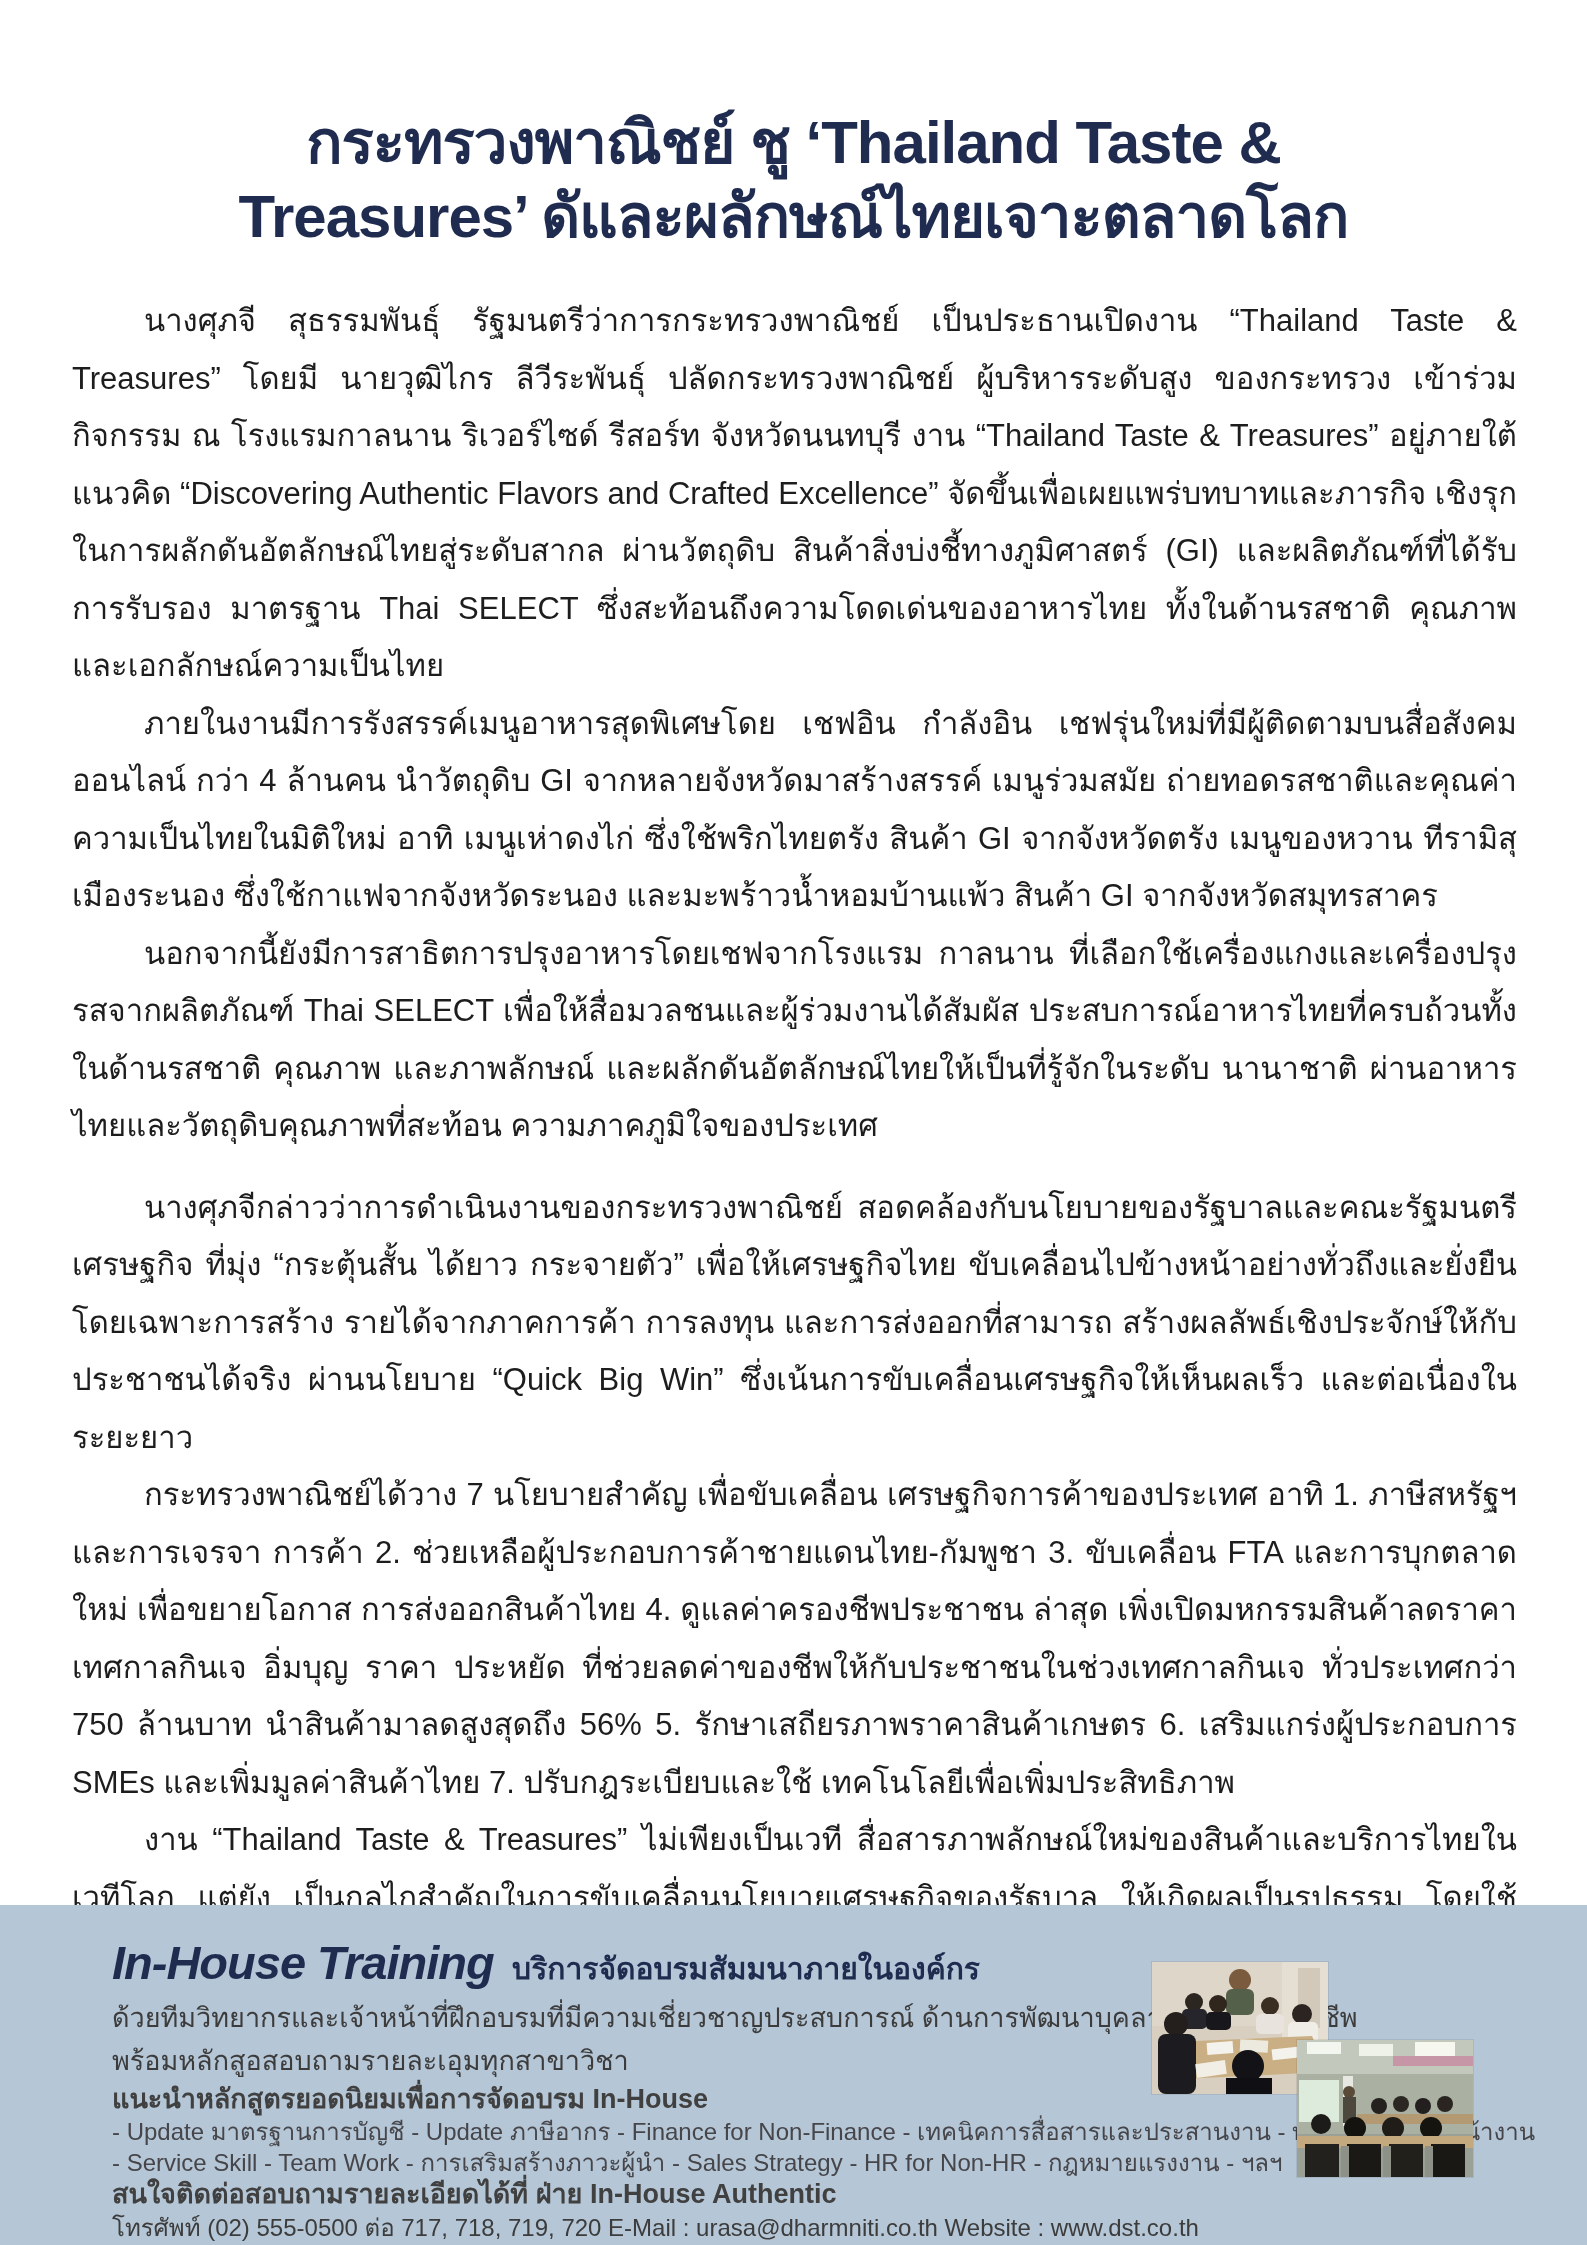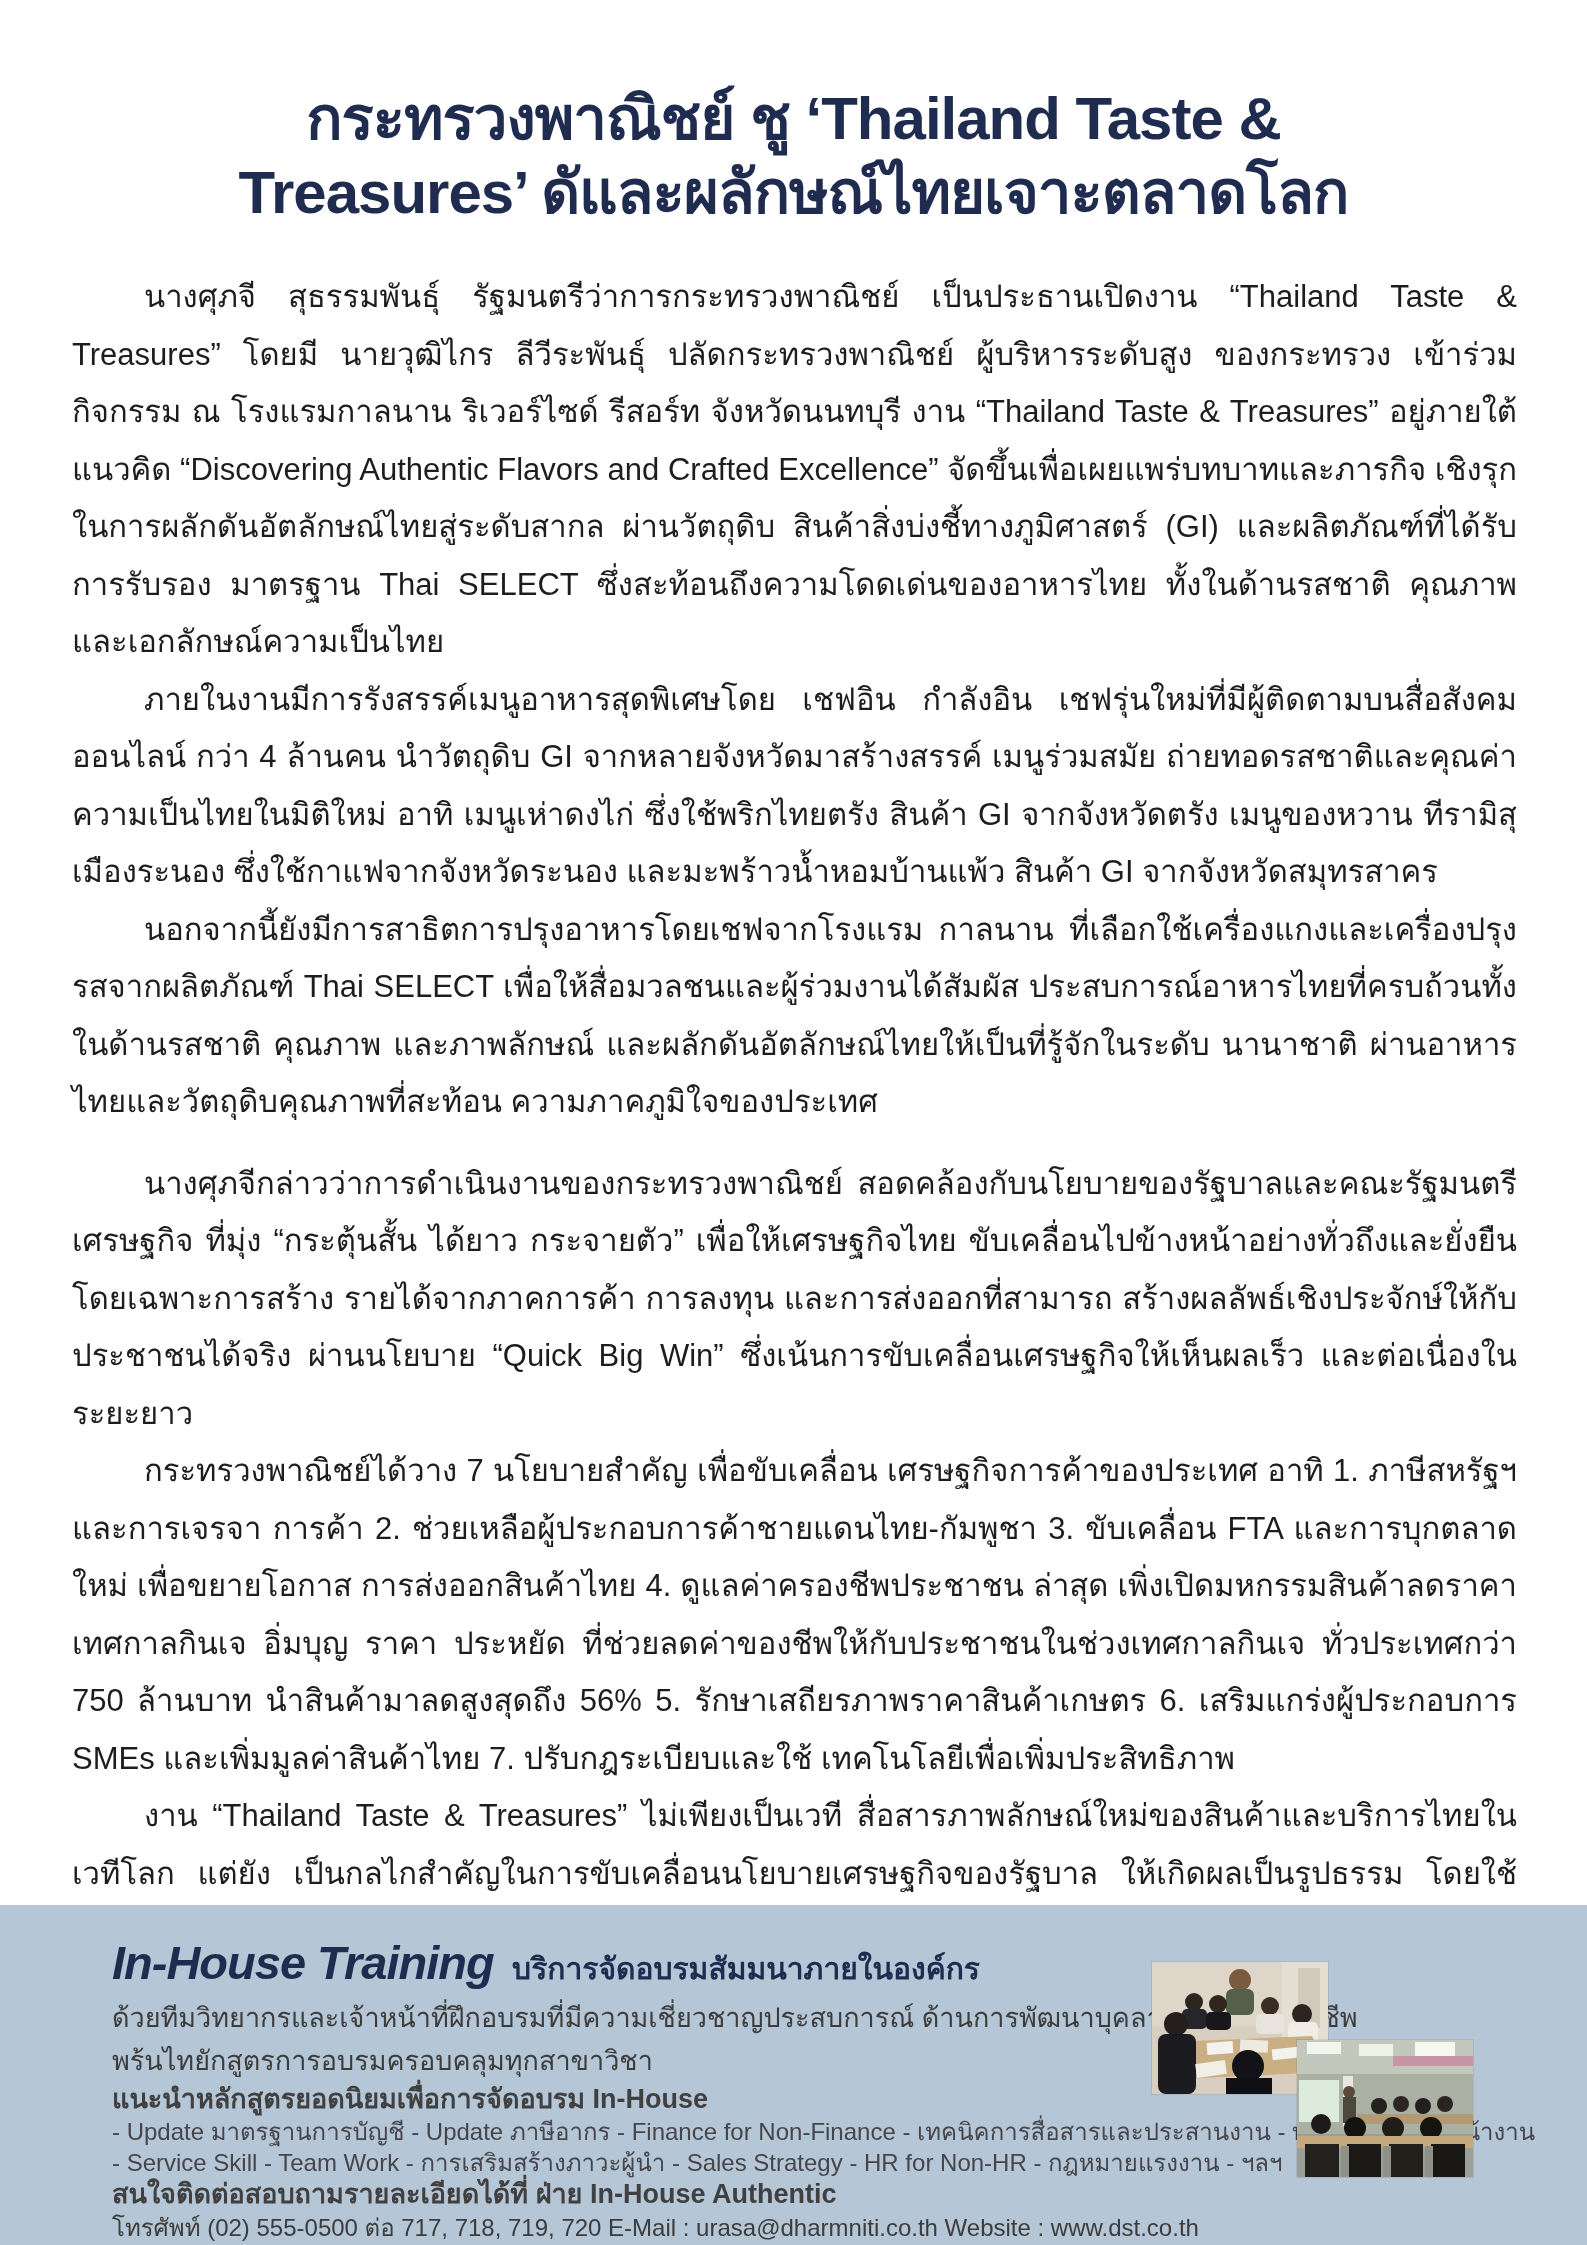--- a/index.html
+++ b/index.html
@@ -6,21 +6,21 @@
   .page{
     position:relative;
     width:1587px;height:2245px;
     background:#ffffff;
     overflow:hidden;
     font-family:"Liberation Sans","DejaVu Sans",sans-serif;
     color:#222;
   }
   .title{
     margin:0;
-    padding-top:82px;
+    padding-top:106px;
     text-align:center;
     font-weight:700;
     font-size:60px;
     line-height:74px;
     letter-spacing:-1px;
     color:var(--accent-navy,#1f2c4f);
   }
   .title .title-line{display:block;}
   .columns{
     display:flex;
@@ -123,21 +123,21 @@
             </svg></span></p>
     </div>
   </div>
 
   <div class="footer">
     <div class="footer-head">
       <span class="fh-en">In-House Training</span>
       <span class="fh-th">บริการจัดอบรมสัมมนาภายในองค์กร</span>
     </div>
     <p class="f-line">ด้วยทีมวิทยากรและเจ้าหน้าที่ฝึกอบรมที่มีความเชี่ยวชาญประสบการณ์ ด้านการพัฒนาบุคลากรระดับมืออาชีพ</p>
-    <p class="f-line">พร้นไทยักสูตรการอบรมครอบคลุมทุกสาขาวิชา</p>
+    <p class="f-line">พร้อมหลักสูอสอบถามรายละเอุมทุกสาขาวิชา</p>
     <p class="f-line head">แนะนำหลักสูตรยอดนิยมเพื่อการจัดอบรม In-House</p>
     <p class="f-line small">- Update มาตรฐานการบัญชี - Update ภาษีอากร - Finance for Non-Finance - เทคนิคการสื่อสารและประสานงาน - พัฒนาทักษะหัวหน้างาน</p>
     <p class="f-line small">- Service Skill - Team Work - การเสริมสร้างภาวะผู้นำ - Sales Strategy - HR for Non-HR - กฎหมายแรงงาน - ฯลฯ</p>
     <p class="f-line head">สนใจติดต่อสอบถามรายละเอียดได้ที่ ฝ่าย In-House Authentic</p>
     <p class="f-line phone">โทรศัพท์ (02) 555-0500 ต่อ 717, 718, 719, 720 E-Mail : urasa@dharmniti.co.th Website : www.dst.co.th</p>
 
     <div class="photo photo-1">
       <svg width="176" height="132" viewBox="0 0 176 132">
         <rect width="176" height="132" fill="#d8cfc0"></rect>
         <rect x="130" y="0" width="46" height="80" fill="#e5ded2"></rect>

